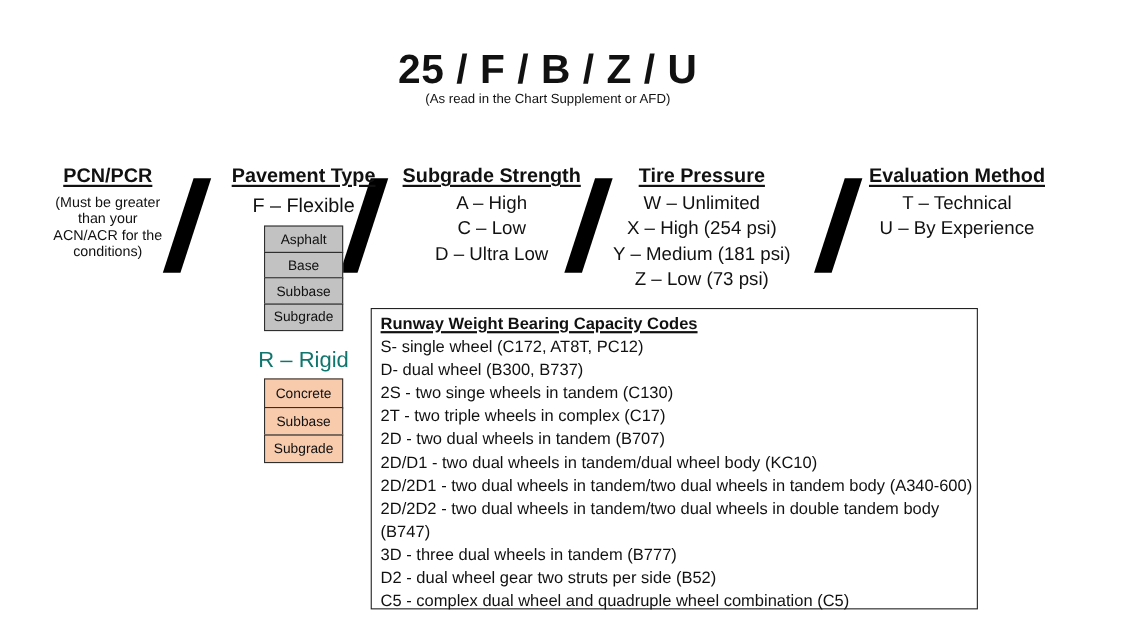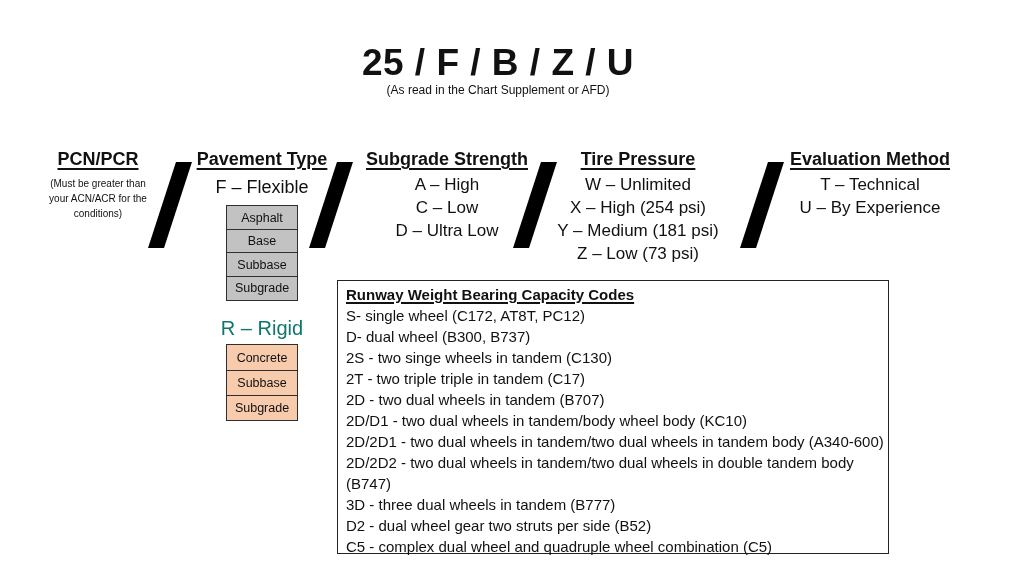--- a/index.html
+++ b/index.html
@@ -16,22 +16,22 @@
     position:absolute; left:0; top:83px; width:996px; text-align:center;
     font-size:12px;
   }
   .col { position:absolute; top:148px; text-align:center; }
   .col-header {
     font-size:18px; font-weight:700; line-height:22px;
     text-decoration:underline; text-decoration-thickness:2px; text-underline-offset:3px;
   }
   .col-items { margin-top:3px; font-size:17px; line-height:23px; }
   .pcn-col   { left:20px;  width:156px;text-align:center; }
-  .pcn-note  { font-size:10px; line-height:15px; margin:6px auto 0; width:104px; }
-  .pavement-col { left:182px; width:160px; }
+  .pcn-note  { font-size:13px; line-height:15px; margin:6px auto 0; width:104px; }
+  .pavement-col { left:196px; width:160px; }
   .subgrade-col { left:358px; width:178px; }
   .tire-col     { left:540px; width:196px; }
   .eval-col     { left:775px; width:190px; }
   .flex-label { font-size:18px; line-height:22px; margin-top:6px; }
   .rigid-label { font-size:20px; line-height:22px; margin-top:16px; color:#0f766e; }
   .stack { width:72px; margin:7px auto 0; }
   .rigid-stack { margin-top:5px; }
   .stack .layer {
     box-sizing:border-box; border:1.5px solid #2f2f2f; margin-top:-1.5px;
     height:25px; display:flex; align-items:center; justify-content:center;
@@ -120,23 +120,23 @@
       <div class="item-line">U – By Experience</div>
     </div>
 </div>
 
 <div class="codes-box">
   <div class="codes-header">Runway Weight Bearing Capacity Codes</div>
   <div>
       <div class="code-line">S- single wheel (C172, AT8T, PC12)</div>
       <div class="code-line">D- dual wheel (B300, B737)</div>
       <div class="code-line">2S - two singe wheels in tandem (C130)</div>
-      <div class="code-line">2T - two triple triple in tandem (C17)</div>
+      <div class="code-line">2T - two triple wheels in complex (C17)</div>
       <div class="code-line">2D - two dual wheels in tandem (B707)</div>
-      <div class="code-line">2D/D1 - two dual wheels in tandem/body wheel body (KC10)</div>
+      <div class="code-line">2D/D1 - two dual wheels in tandem/dual wheel body (KC10)</div>
       <div class="code-line">2D/2D1 - two dual wheels in tandem/two dual wheels in tandem body (A340-600)</div>
       <div class="code-line">2D/2D2 - two dual wheels in tandem/two dual wheels in double tandem body</div>
       <div class="code-line">(B747)</div>
       <div class="code-line">3D - three dual wheels in tandem (B777)</div>
       <div class="code-line">D2 - dual wheel gear two struts per side (B52)</div>
       <div class="code-line">C5 - complex dual wheel and quadruple wheel combination (C5)</div>
     </div>
 </div>
 
 </body></html>

